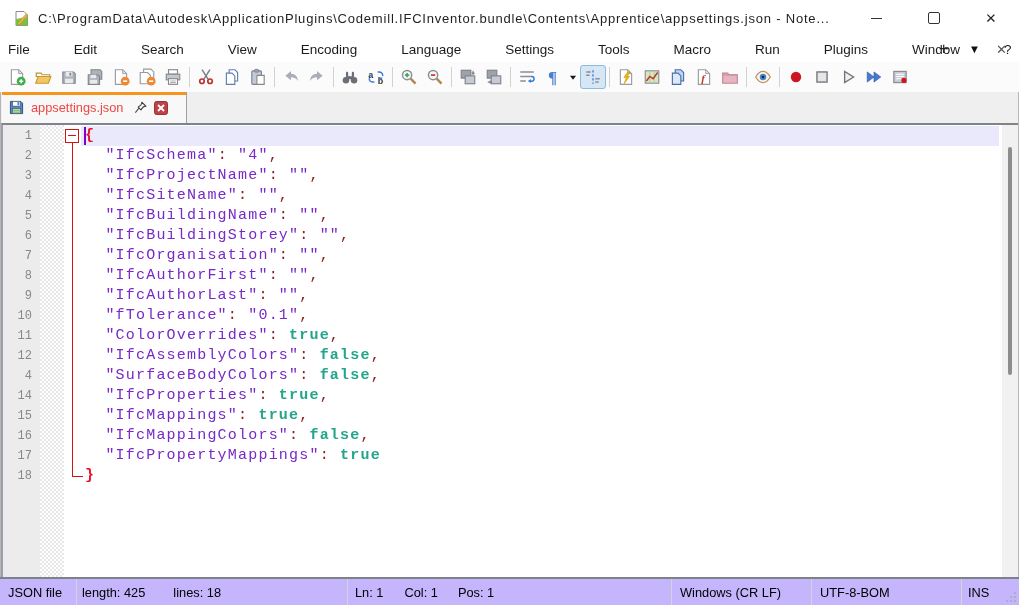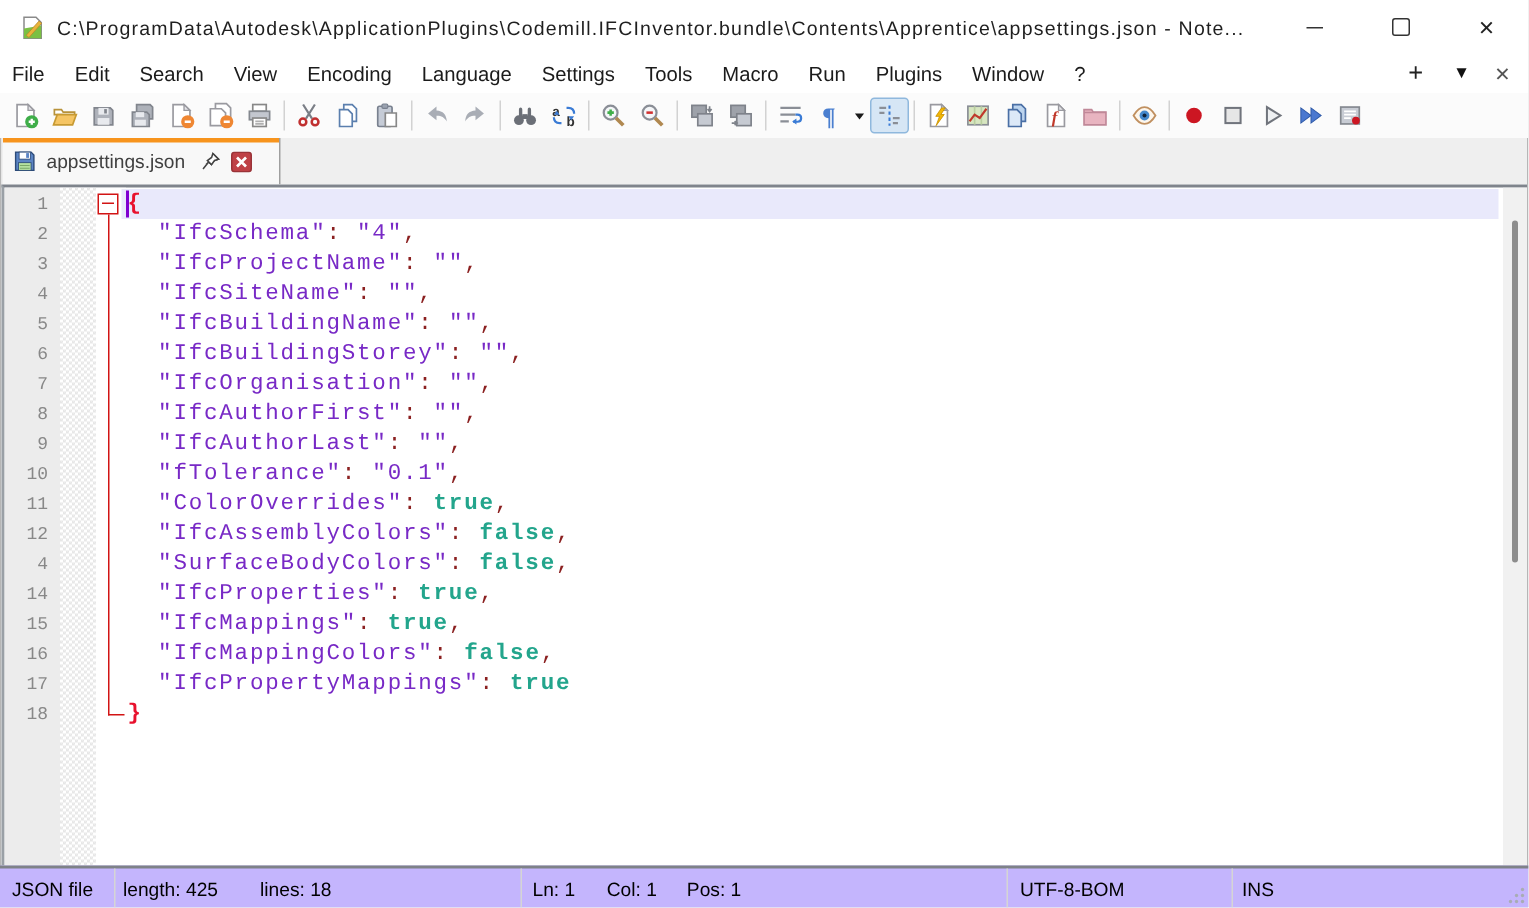--- a/index.html
+++ b/index.html
@@ -8,40 +8,40 @@
   
   #titlebar{position:absolute;left:0;top:0;right:0;height:36px;background:#fff;display:flex;align-items:center;}
   #app-icon{width:17px;height:17px;margin-left:13px;flex:0 0 auto;}
   #title-text{margin-left:8px;font-size:13px;letter-spacing:0.8px;color:#1f1f1f;white-space:nowrap;}
   .win-btn{position:absolute;top:0;width:46px;height:36px;display:flex;align-items:center;justify-content:center;color:#222;}
   #btn-min{left:853px;}#btn-max{left:911px;}#btn-close{left:968px;}
   #btn-min .glyph{width:11px;height:1px;background:#333;display:block;}
   #btn-max .glyph{width:10px;height:10px;border:1.2px solid #333;border-radius:2px;display:block;}
   #btn-close .glyph{font-size:13.5px;color:#222;font-weight:400;}
   
-  #menubar{position:absolute;left:0;top:36px;right:0;height:26px;background:#fff;display:flex;align-items:center;font-size:13.5px;color:#1b1b1b;}
+  #menubar{position:absolute;left:0;top:36px;right:0;height:26px;background:#fff;display:flex;align-items:center;font-size:13.5px;color:#1b1b1b;gap:24px;}
   .menu-item{padding:4px 10px;}
   .menu-item:first-child{margin-left:0px;padding-left:8px;}
   #menu-right{position:absolute;right:0;top:0;height:26px;display:flex;align-items:center;}
   #menu-plus{font-size:17px;font-weight:300;color:#222;padding:0 10px;}
   #menu-drop{font-size:11.5px;color:#111;padding:0 10px;}
   #menu-close{font-size:13px;color:#555;padding:0 12px 0 6px;}
   
   #toolbar{position:absolute;left:0;top:62px;right:0;height:30px;background:#fbfbfb;display:flex;align-items:center;padding-left:4px;box-sizing:border-box;}
   .tb-btn{width:26px;height:24px;display:flex;align-items:center;justify-content:center;flex:0 0 auto;}
   .tb-btn svg{width:18px;height:18px;}
   .tb-btn.narrow{width:14px;}
   .tb-btn.checked{background:#d6e6f5;border:1px solid #8fb8dd;border-radius:3px;box-sizing:border-box;}
   .tb-sep{width:1px;height:20px;background:#d2d2d2;margin:0 3px;flex:0 0 auto;}
   
   #tabbar{position:absolute;left:1px;top:92px;right:1px;height:31px;background:#efefef;}
   #tab-active{position:absolute;left:1px;top:0;width:185px;height:31px;background:#f8f8f8;border-right:1px solid #9f9f9f;box-sizing:border-box;display:flex;align-items:center;}
   #tab-orange{position:absolute;left:0;top:0;right:0;height:3px;}
   #tab-icon{width:15px;height:15px;margin-left:7px;flex:0 0 auto;}
-  #tab-label{margin-left:7px;font-size:12.8px;color:#404040;}
+  #tab-label{margin-left:7px;font-size:12.8px;color:#ef4444;}
   #tab-pin{margin-left:10px;width:15px;height:15px;}
   #tab-close{margin-left:6px;width:14px;height:14px;}
   
   #editor{position:absolute;left:1px;right:1px;top:123px;bottom:28px;background:#fff;border-top:2px solid #7f848c;border-left:2px solid #9aa0a6;box-sizing:border-box;overflow:hidden;}
   .col-num{position:absolute;left:0;top:0;bottom:0;width:37px;background:#ececec;}
   .col-book{position:absolute;left:37px;top:0;bottom:0;width:24px;background-color:#fff;background-image:linear-gradient(45deg,#e7e7e7 25%,transparent 25%,transparent 75%,#e7e7e7 75%),linear-gradient(45deg,#e7e7e7 25%,transparent 25%,transparent 75%,#e7e7e7 75%);background-size:4px 4px;background-position:0 0,2px 2px;}
   .col-fold{position:absolute;left:61px;top:0;bottom:0;width:20px;background:#fff;}
   #curline{position:absolute;left:78px;height:20px;top:1px;right:19px;}
   #caret{position:absolute;left:81px;top:2px;width:2px;height:18px;}
   #rows{position:absolute;left:0;top:1px;right:0;}
@@ -511,20 +511,23 @@
       </div>
     <div class="sb-sec" style="width:271px;">
       <span style="margin-left:5px;">length: 425</span>
       <span style="margin-left:28px;">lines: 18</span>
     </div>
     <div class="sb-sec" style="width:324px;">
       <span style="margin-left:7px;">Ln: 1</span>
       <span style="margin-left:21px;">Col: 1</span>
       <span style="margin-left:20px;">Pos: 1</span>
     </div>
+    <div class="sb-sec" style="width:140px;padding-left:8px;">
+        <span>Windows (CR LF)</span>
+      </div>
     <div class="sb-sec" style="width:150px;padding-left:8px;">
         <span>UTF-8-BOM</span>
       </div>
     <div class="sb-sec" style="width:57px;padding-left:6px;border-right:none;">
         <span>INS</span>
       </div>
     <svg id="sb-grip" width="12" height="12" viewBox="0 0 12 12">
       <circle cx="10" cy="2" r="1.1" fill="#a8acb4"></circle>
         <circle cx="6" cy="6" r="1.1" fill="#a8acb4"></circle>
         <circle cx="10" cy="6" r="1.1" fill="#a8acb4"></circle>

